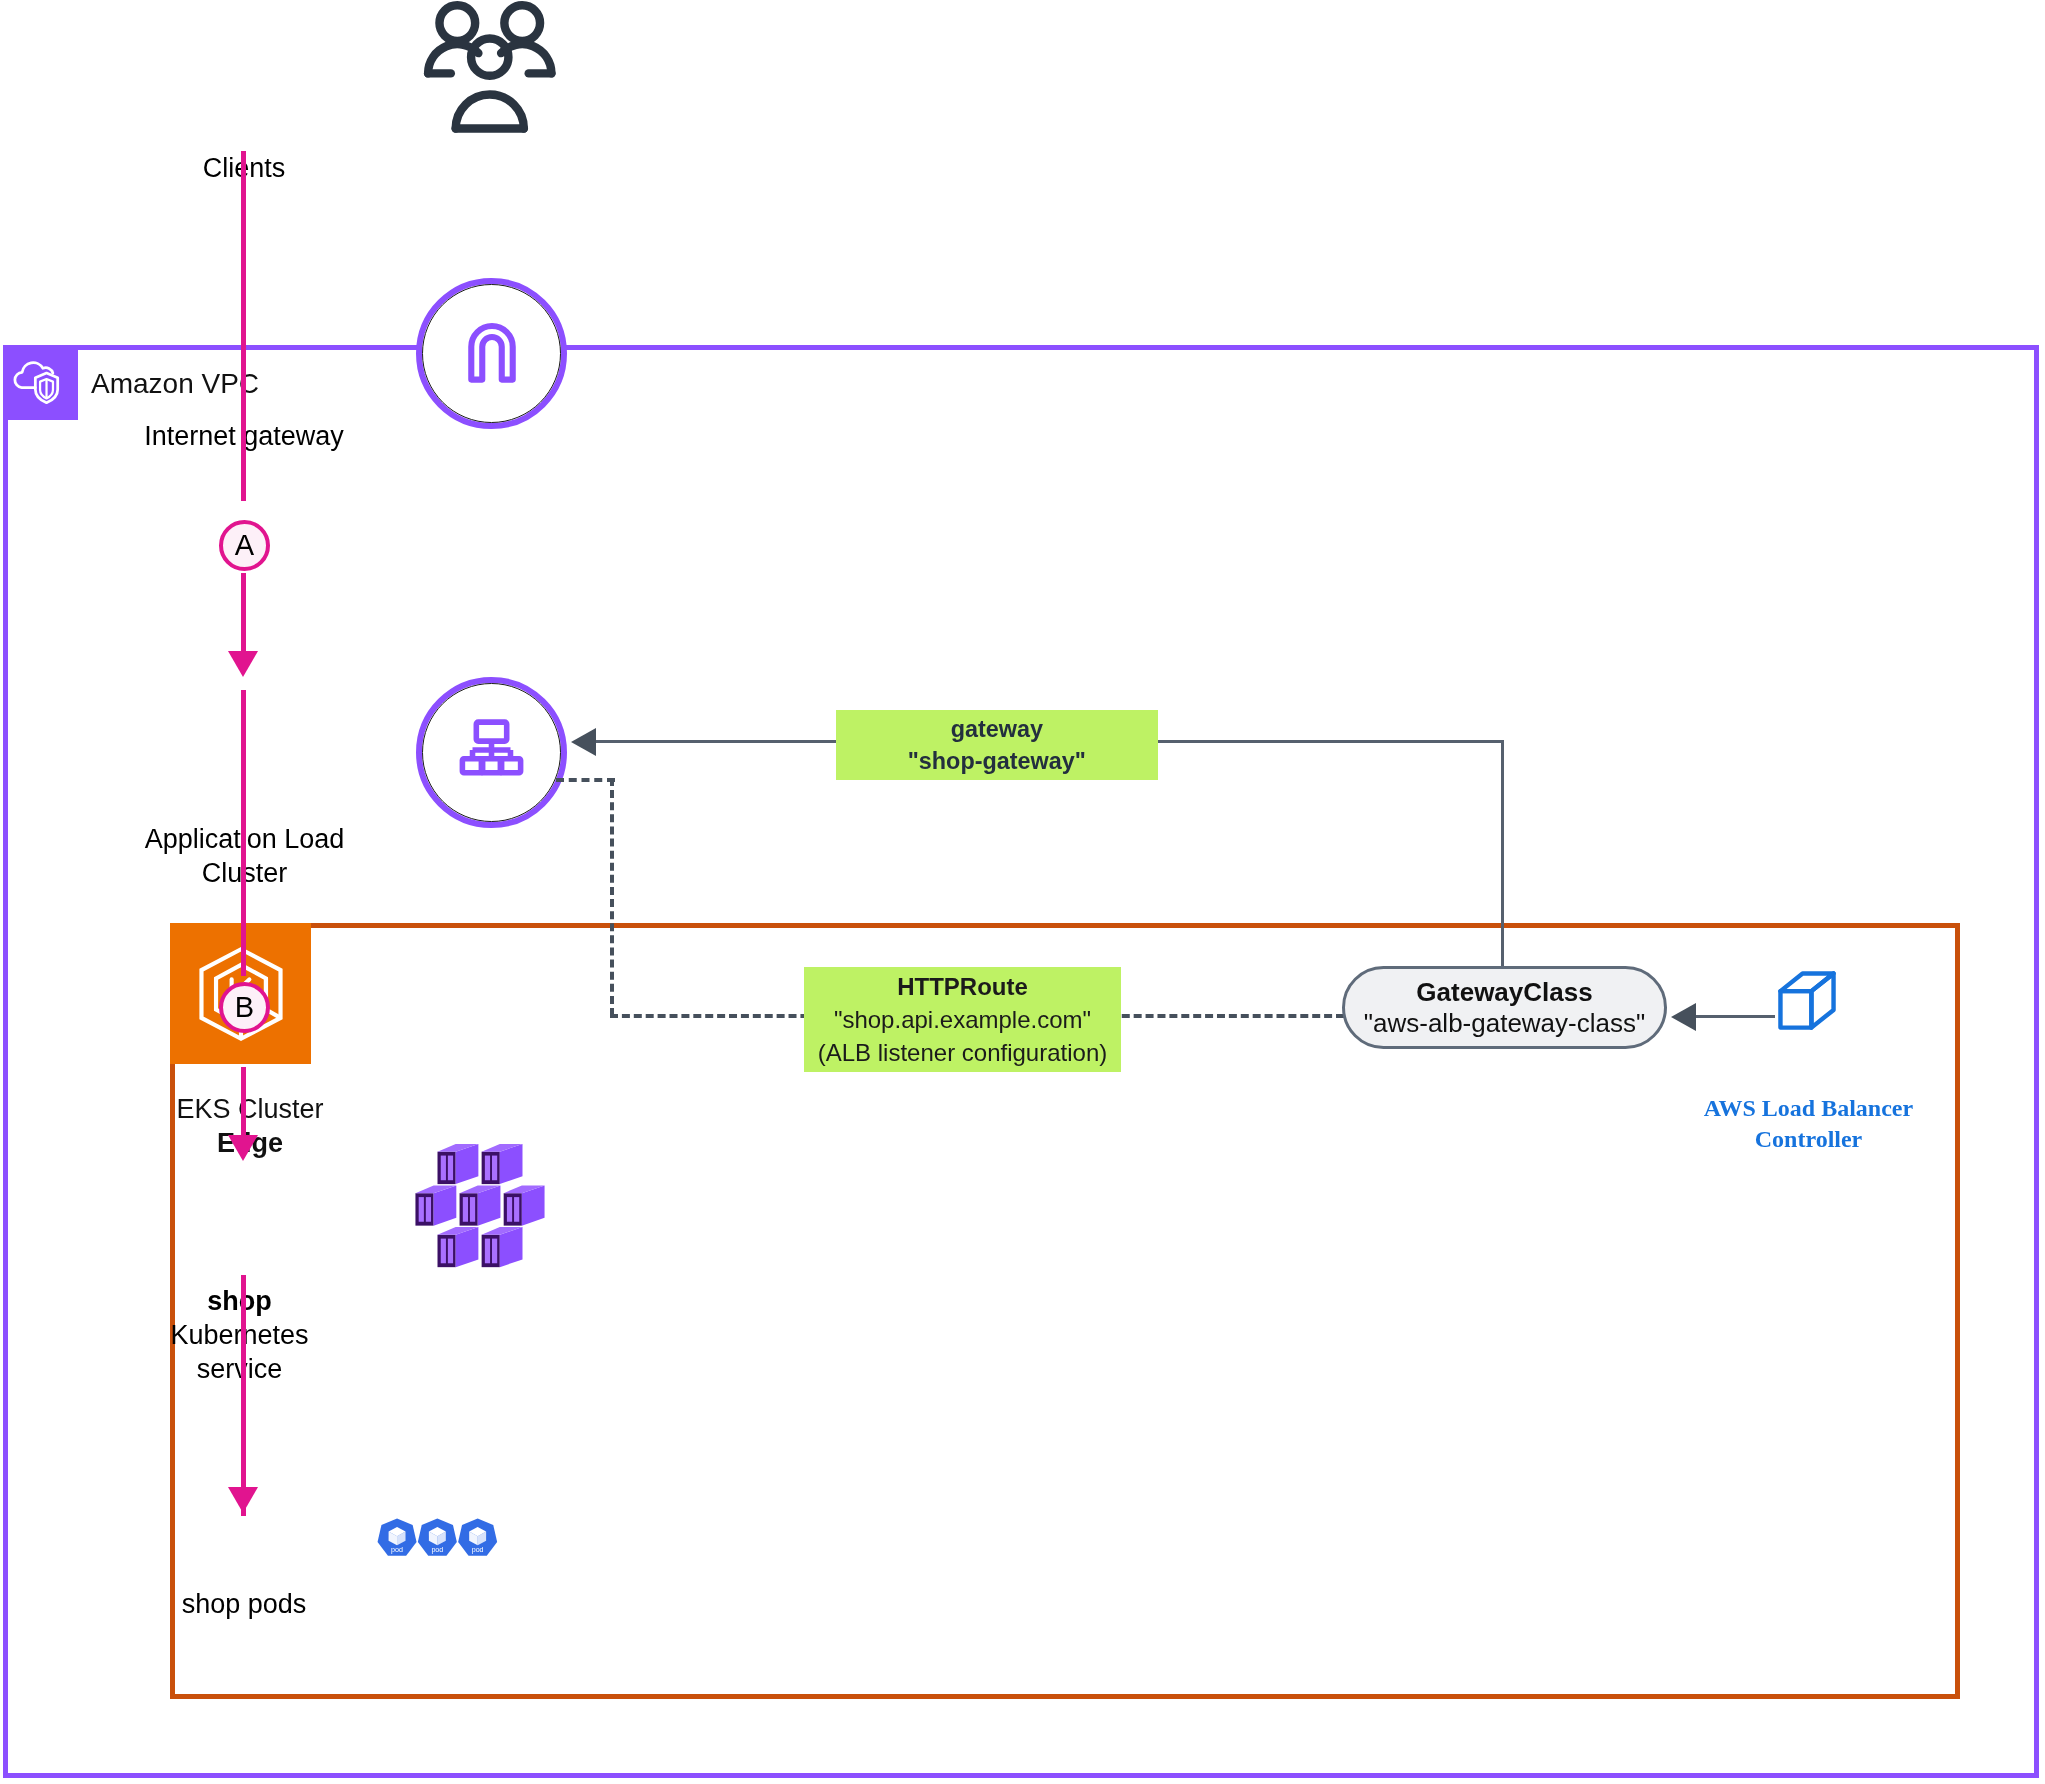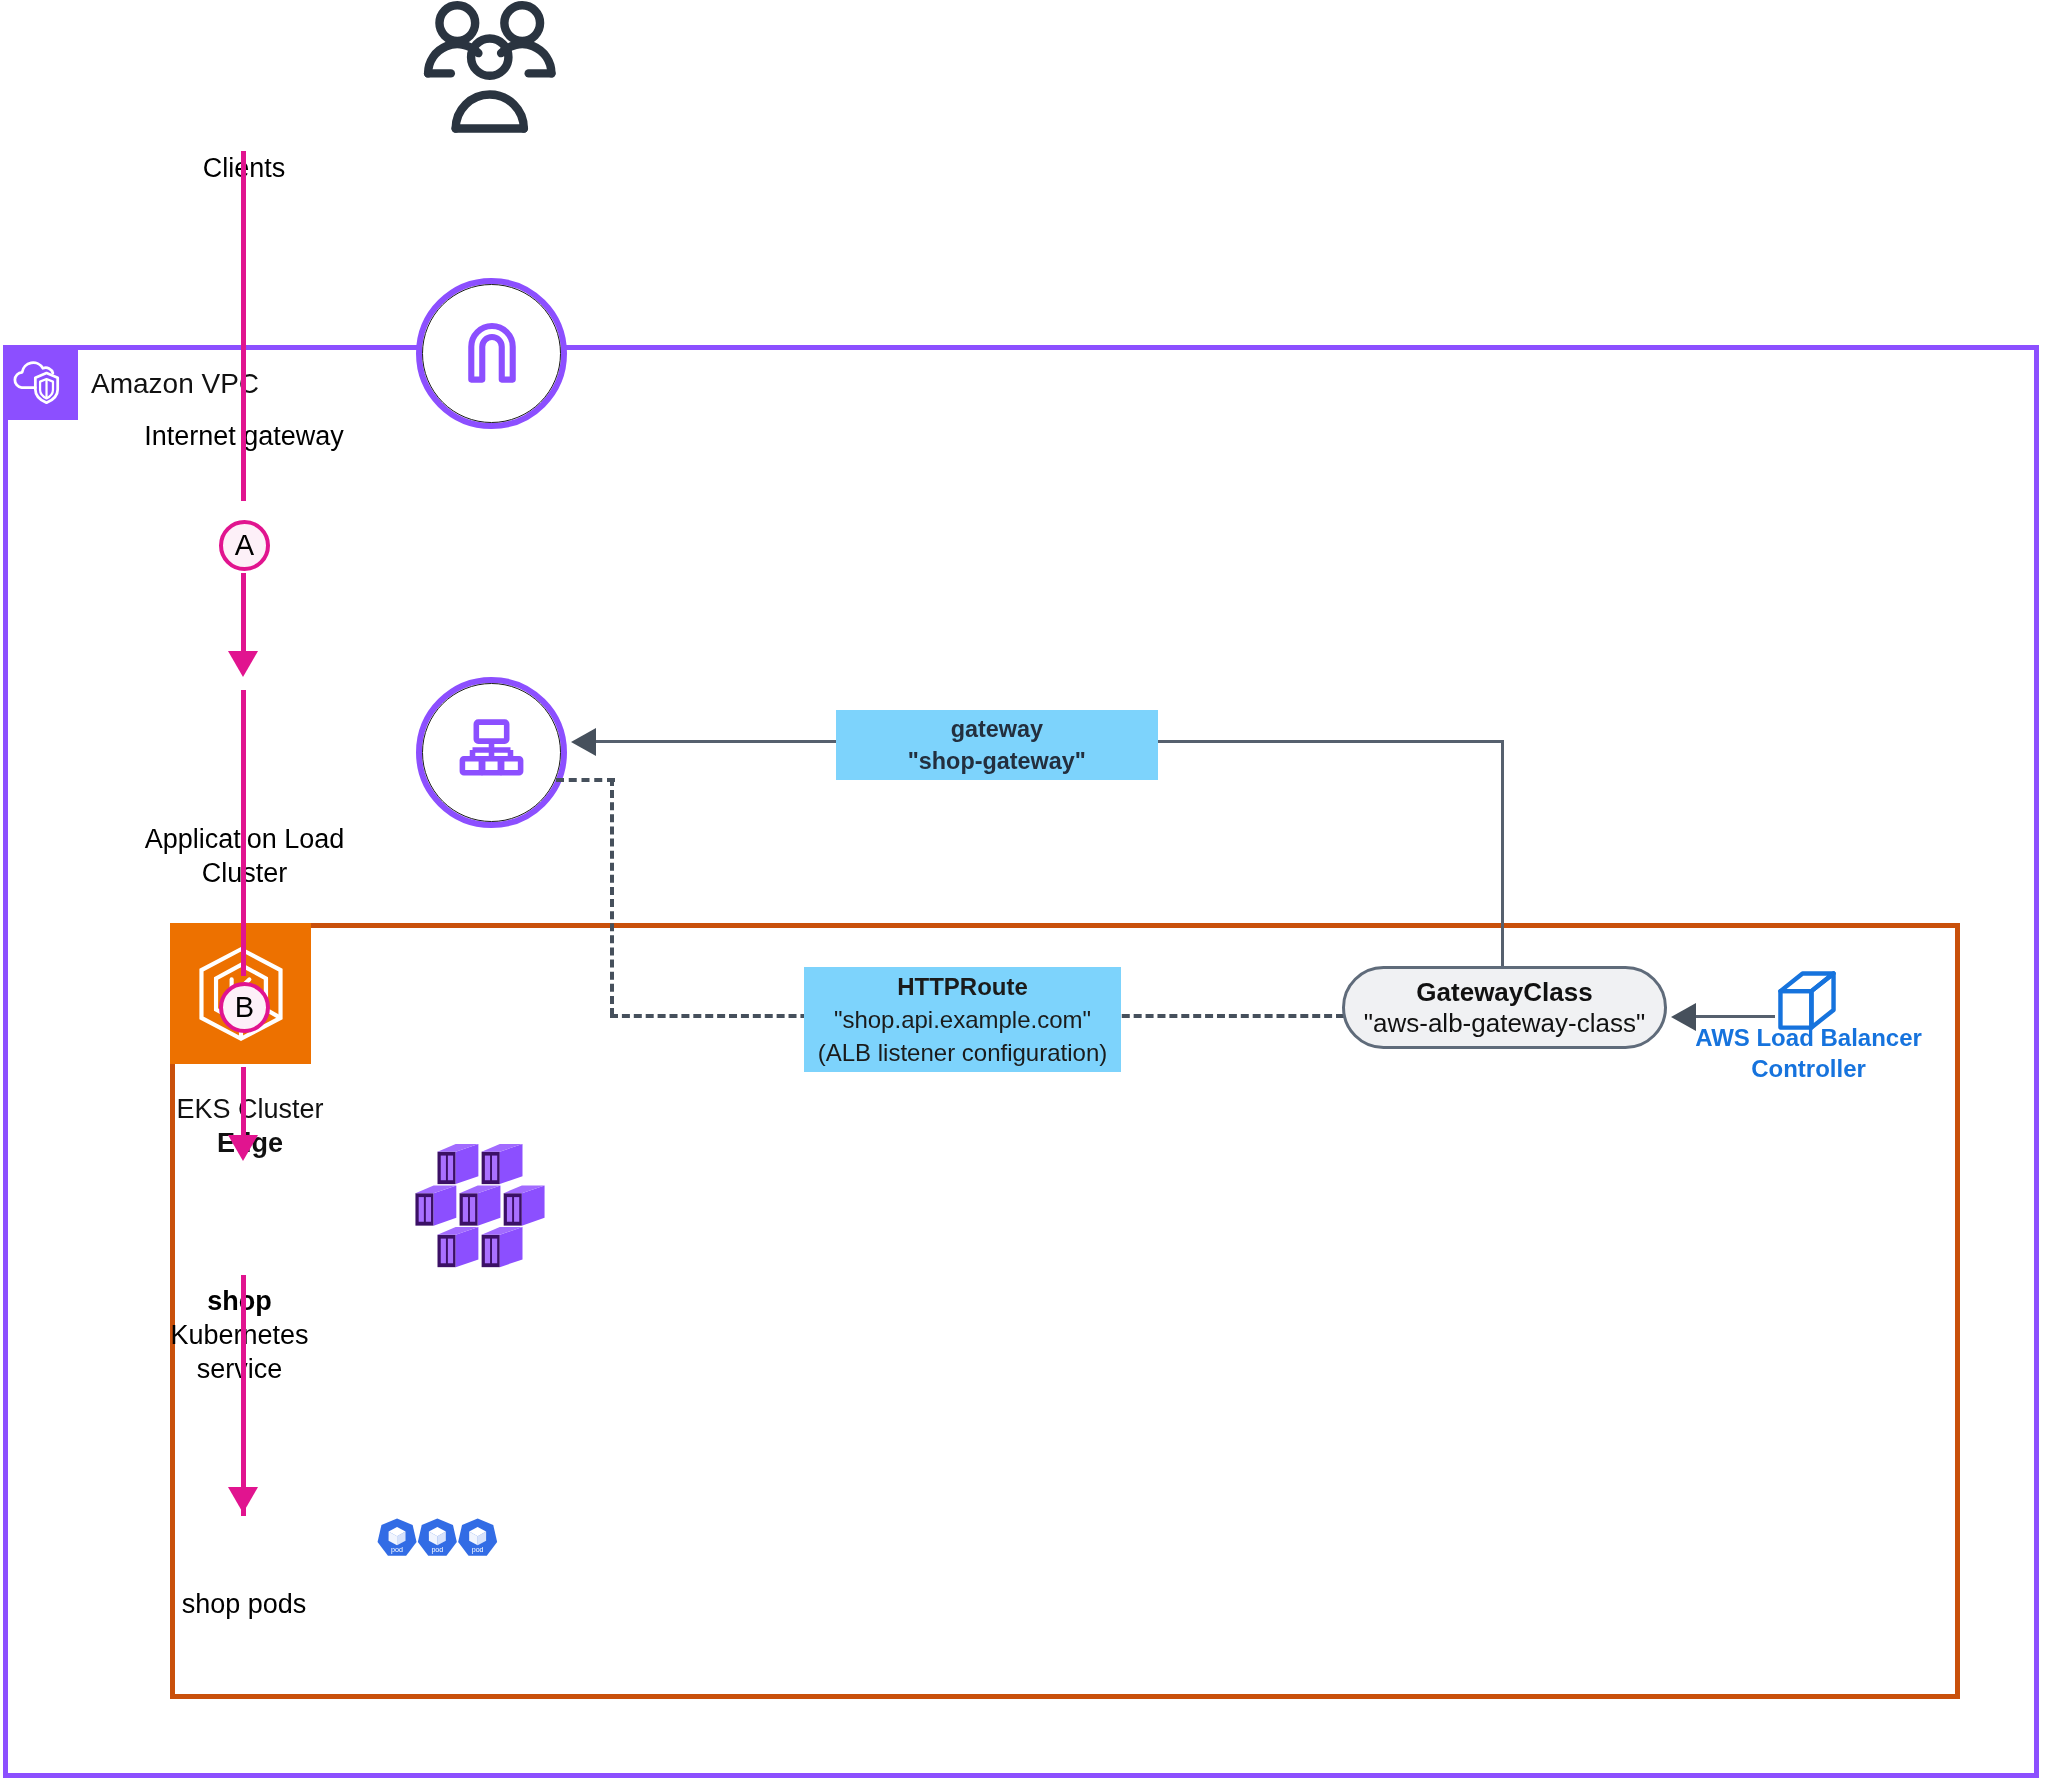--- a/index.html
+++ b/index.html
@@ -158,21 +158,21 @@
     font-size: 26px;
     color: #111111;
   }
 
   
   .conn-label {
     text-align: center;
     font-size: 23.4px;
     color: #232f3e;
     line-height: 1.38;
-    background: #7dd3fc;
+    background: #bef264;
     z-index: 5;
     white-space: nowrap;
   }
   .conn-label .bold { font-weight: bold; }
   .conn-label.plain { color: #1b1b1b; font-size: 24px; }
 
   
   .solid-h {
     height: 3.3px;
     background: #56606e;
@@ -384,19 +384,19 @@
 
   <div class="abs" style="left:1771px; top:969px;">
     <svg width="72" height="73" viewBox="0 0 64 66" aria-hidden="true">
       <g fill="none" stroke="#1673dd" stroke-width="4" stroke-linejoin="round">
         <polygon points="8,20 36,20 56,4 28,4"></polygon>
         <rect x="8" y="20" width="28" height="33"></rect>
         <polygon points="36,20 56,4 56,37 36,53"></polygon>
       </g>
     </svg>
   </div>
-  <div class="abs" id="lbc-label" style="left:1672px; top:1022px; width:273px;">
+  <div class="abs" id="lbc-label" style="left:1672px; top:1093px; width:273px;font-family:Liberation Serif, serif;">
     <div>AWS Load Balancer</div>
     <div>Controller</div>
   </div>
 
 </div>
 
 
 </body></html>

